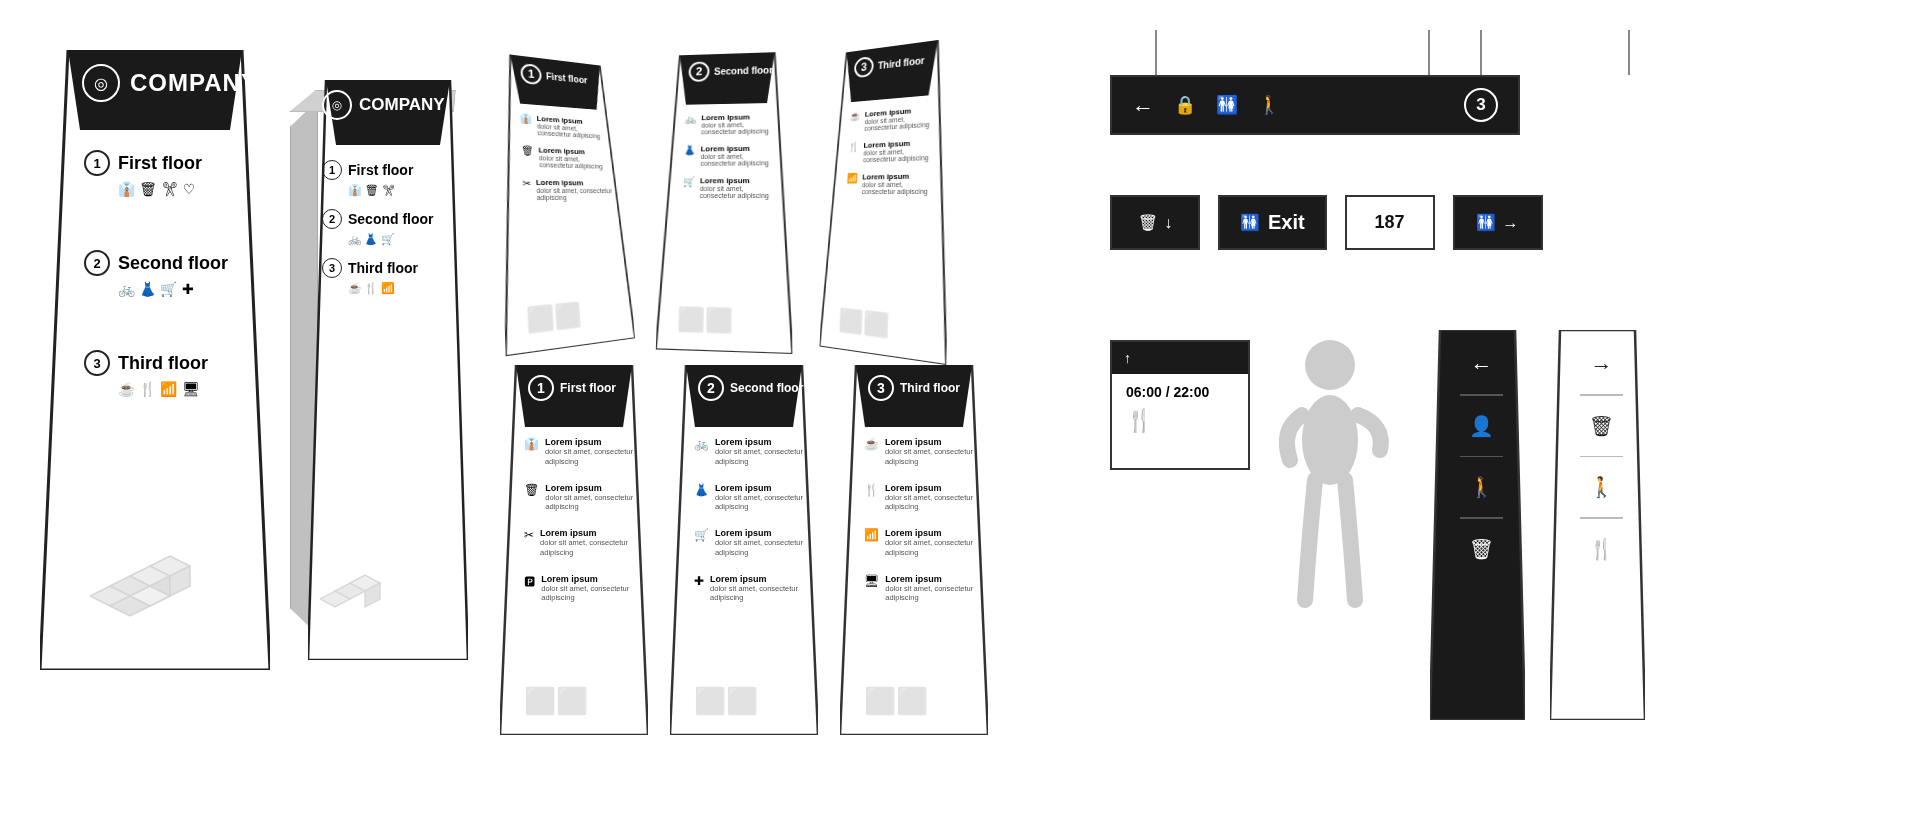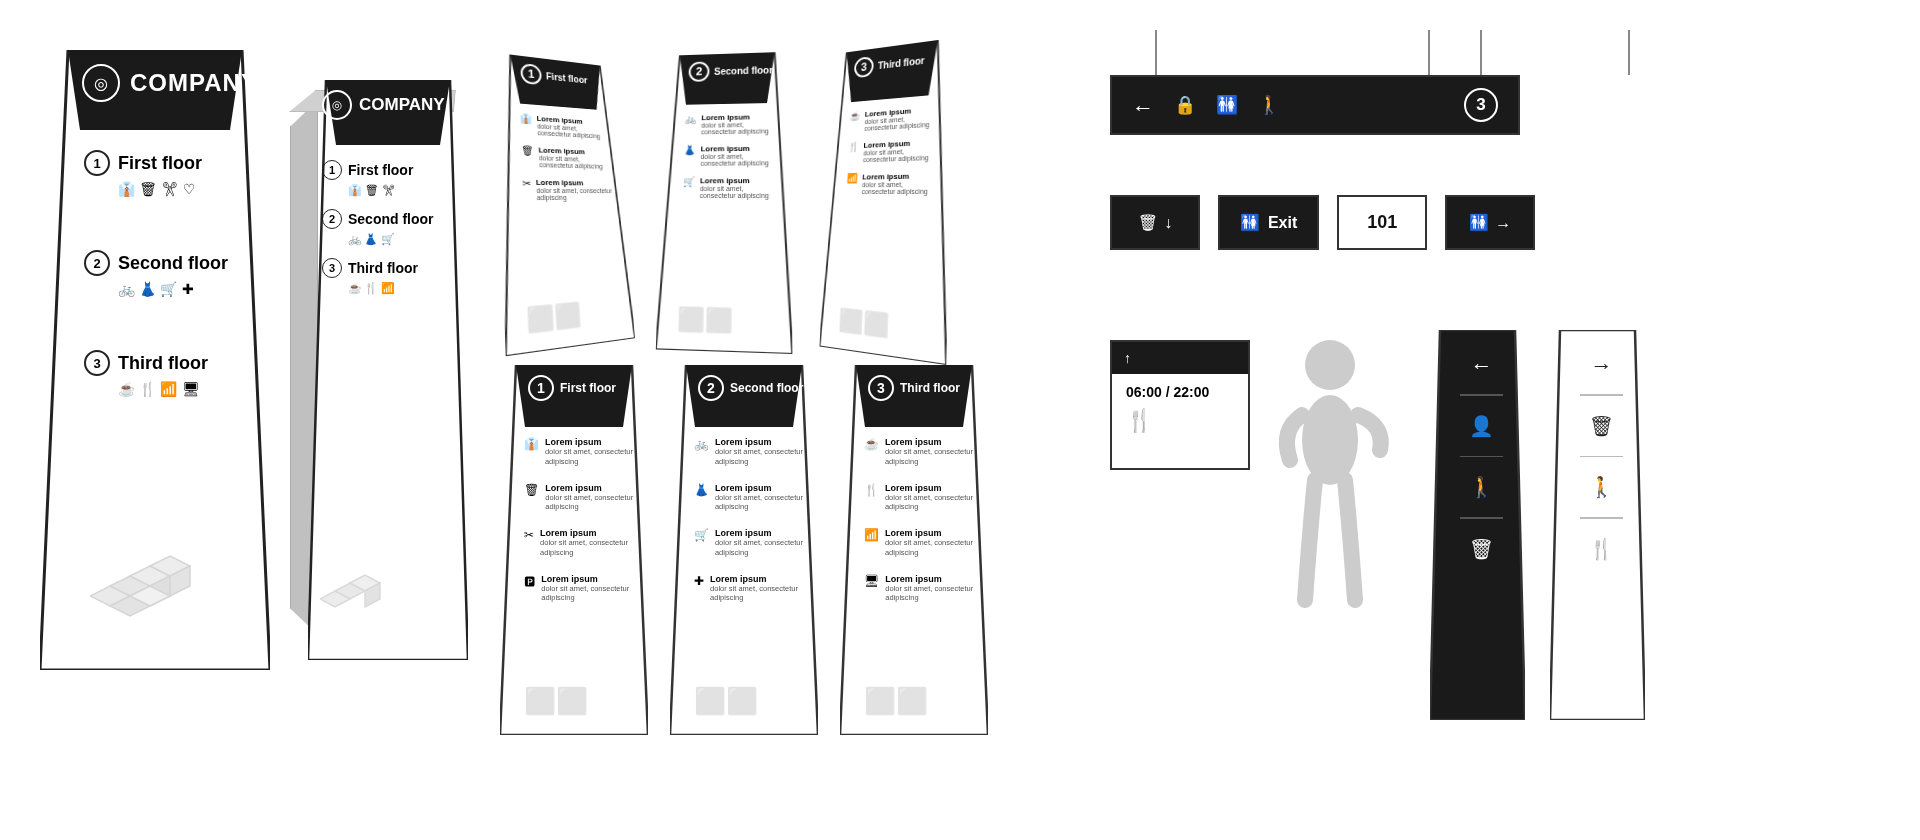--- a/index.html
+++ b/index.html
@@ -387,25 +387,25 @@
 
 <div style="position:absolute;top:195px;left:1110px;display:flex;gap:18px;align-items:center;">
 
   <div style="background:#1a1a1a;border:2.5px solid #333;padding:10px 16px;min-width:90px;min-height:55px;display:flex;align-items:center;justify-content:center;gap:6px;">
     <span style="color:#fff;font-size:16px;">🗑</span>
     <span style="color:#fff;font-size:16px;">↓</span>
   </div>
 
   <div style="background:#1a1a1a;border:2.5px solid #333;padding:10px 20px;min-width:100px;min-height:55px;display:flex;align-items:center;justify-content:center;gap:8px;">
     <span style="color:#fff;font-size:16px;">🚻</span>
-    <span style="color:#fff;font-size:16px;font-weight:700;">Exit</span>
+    <span style="color:#fff;font-size:20px;font-weight:700;">Exit</span>
   </div>
 
   <div style="background:#fff;border:2.5px solid #333;padding:10px 20px;min-width:90px;min-height:55px;display:flex;align-items:center;justify-content:center;">
-    <span style="color:#111;font-size:18px;font-weight:700;">101</span>
+    <span style="color:#111;font-size:18px;font-weight:700;">187</span>
   </div>
 
   <div style="background:#1a1a1a;border:2.5px solid #333;padding:10px 16px;min-width:90px;min-height:55px;display:flex;align-items:center;justify-content:center;gap:6px;">
     <span style="color:#fff;font-size:16px;">🚻</span>
     <span style="color:#fff;font-size:16px;">→</span>
   </div>
 </div>
 
 <div style="position:absolute;top:340px;left:1110px;background:#fff;border:2.5px solid #333;width:140px;height:130px;">
   <div style="background:#1a1a1a;padding:8px 12px;display:flex;align-items:center;gap:6px;">

